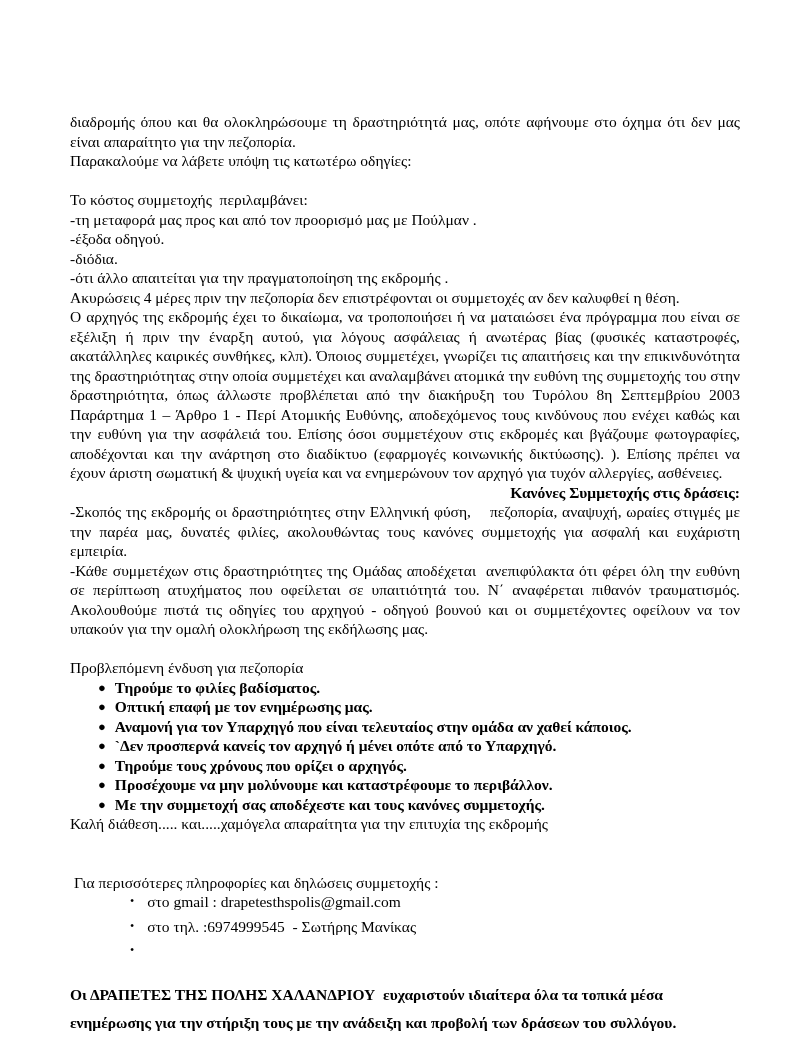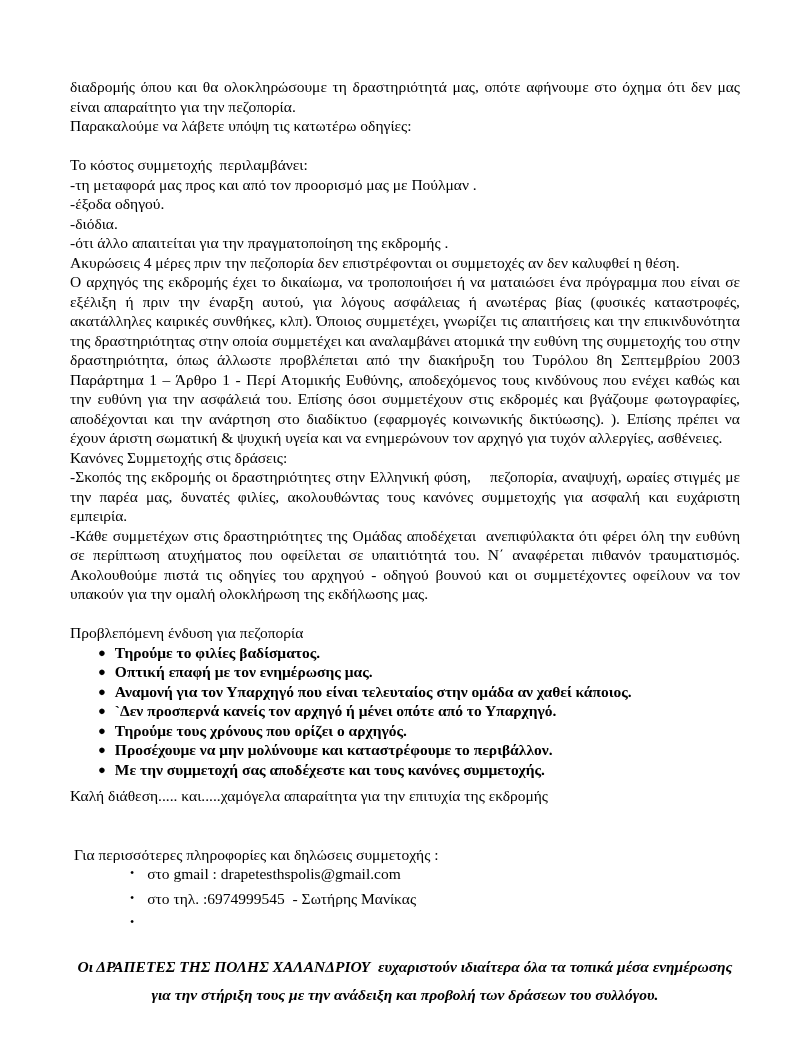--- a/index.html
+++ b/index.html
@@ -5,54 +5,52 @@
   * { margin: 0; padding: 0; box-sizing: border-box; }
   html, body { background: #ffffff; }
   body {
     width: 800px; height: 1060px; overflow: hidden;
     font-family: "Liberation Serif", "DejaVu Serif", serif;
     color: #000000;
   }
   .page {
     width: 800px; height: 1060px;
     background: #ffffff;
-    padding: 77px 60px 0 70px;
+    padding: 112px 60px 0 70px;
     font-size: 15.5px;
     line-height: 19.5px;
   }
   .line { white-space: pre-wrap; }
   .just { text-align: justify; white-space: pre-wrap; }
-  .bold { font-weight: normal; }
+  .bold { font-weight: bold; text-align: right; }
   .sp  { height: 19.5px; }
   .sp2 { height: 39px; }
   ul { list-style: none; }
   .rules-list li {
     display: flex; gap: 9px;
     font-weight: bold;
     line-height: 19.5px;
     white-space: pre-wrap;
   }
   .rules-list { padding-left: 28px; }
   .rules-list .dot { font-size: 13px; line-height: 19.5px; }
   .contact-list { padding-left: 60px; }
   .contact-list li {
     display: flex; gap: 13px;
     margin-bottom: 5px;
     line-height: 19.5px;
     white-space: pre-wrap;
   }
   .contact-list .dot { font-size: 12px; line-height: 19.5px; }
-  .closing-line { margin-top: 7px; }
+  .closing-line { }
   .footer-ack {
     margin-top: 20px;
     font-weight: bold;
-    font-style: italic;
     line-height: 28px;
     white-space: pre-wrap;
-    text-align: center;
   }
 </style>
 </head>
 <body>
 
 <div class="page">
 
   <div class="just">διαδρομής όπου και θα ολοκληρώσουμε τη δραστηριότητά μας, οπότε αφήνουμε στο όχημα ότι δεν μας είναι απαραίτητο για την πεζοπορία.</div>
   <div class="line">Παρακαλούμε να λάβετε υπόψη τις κατωτέρω οδηγίες:</div>
 

